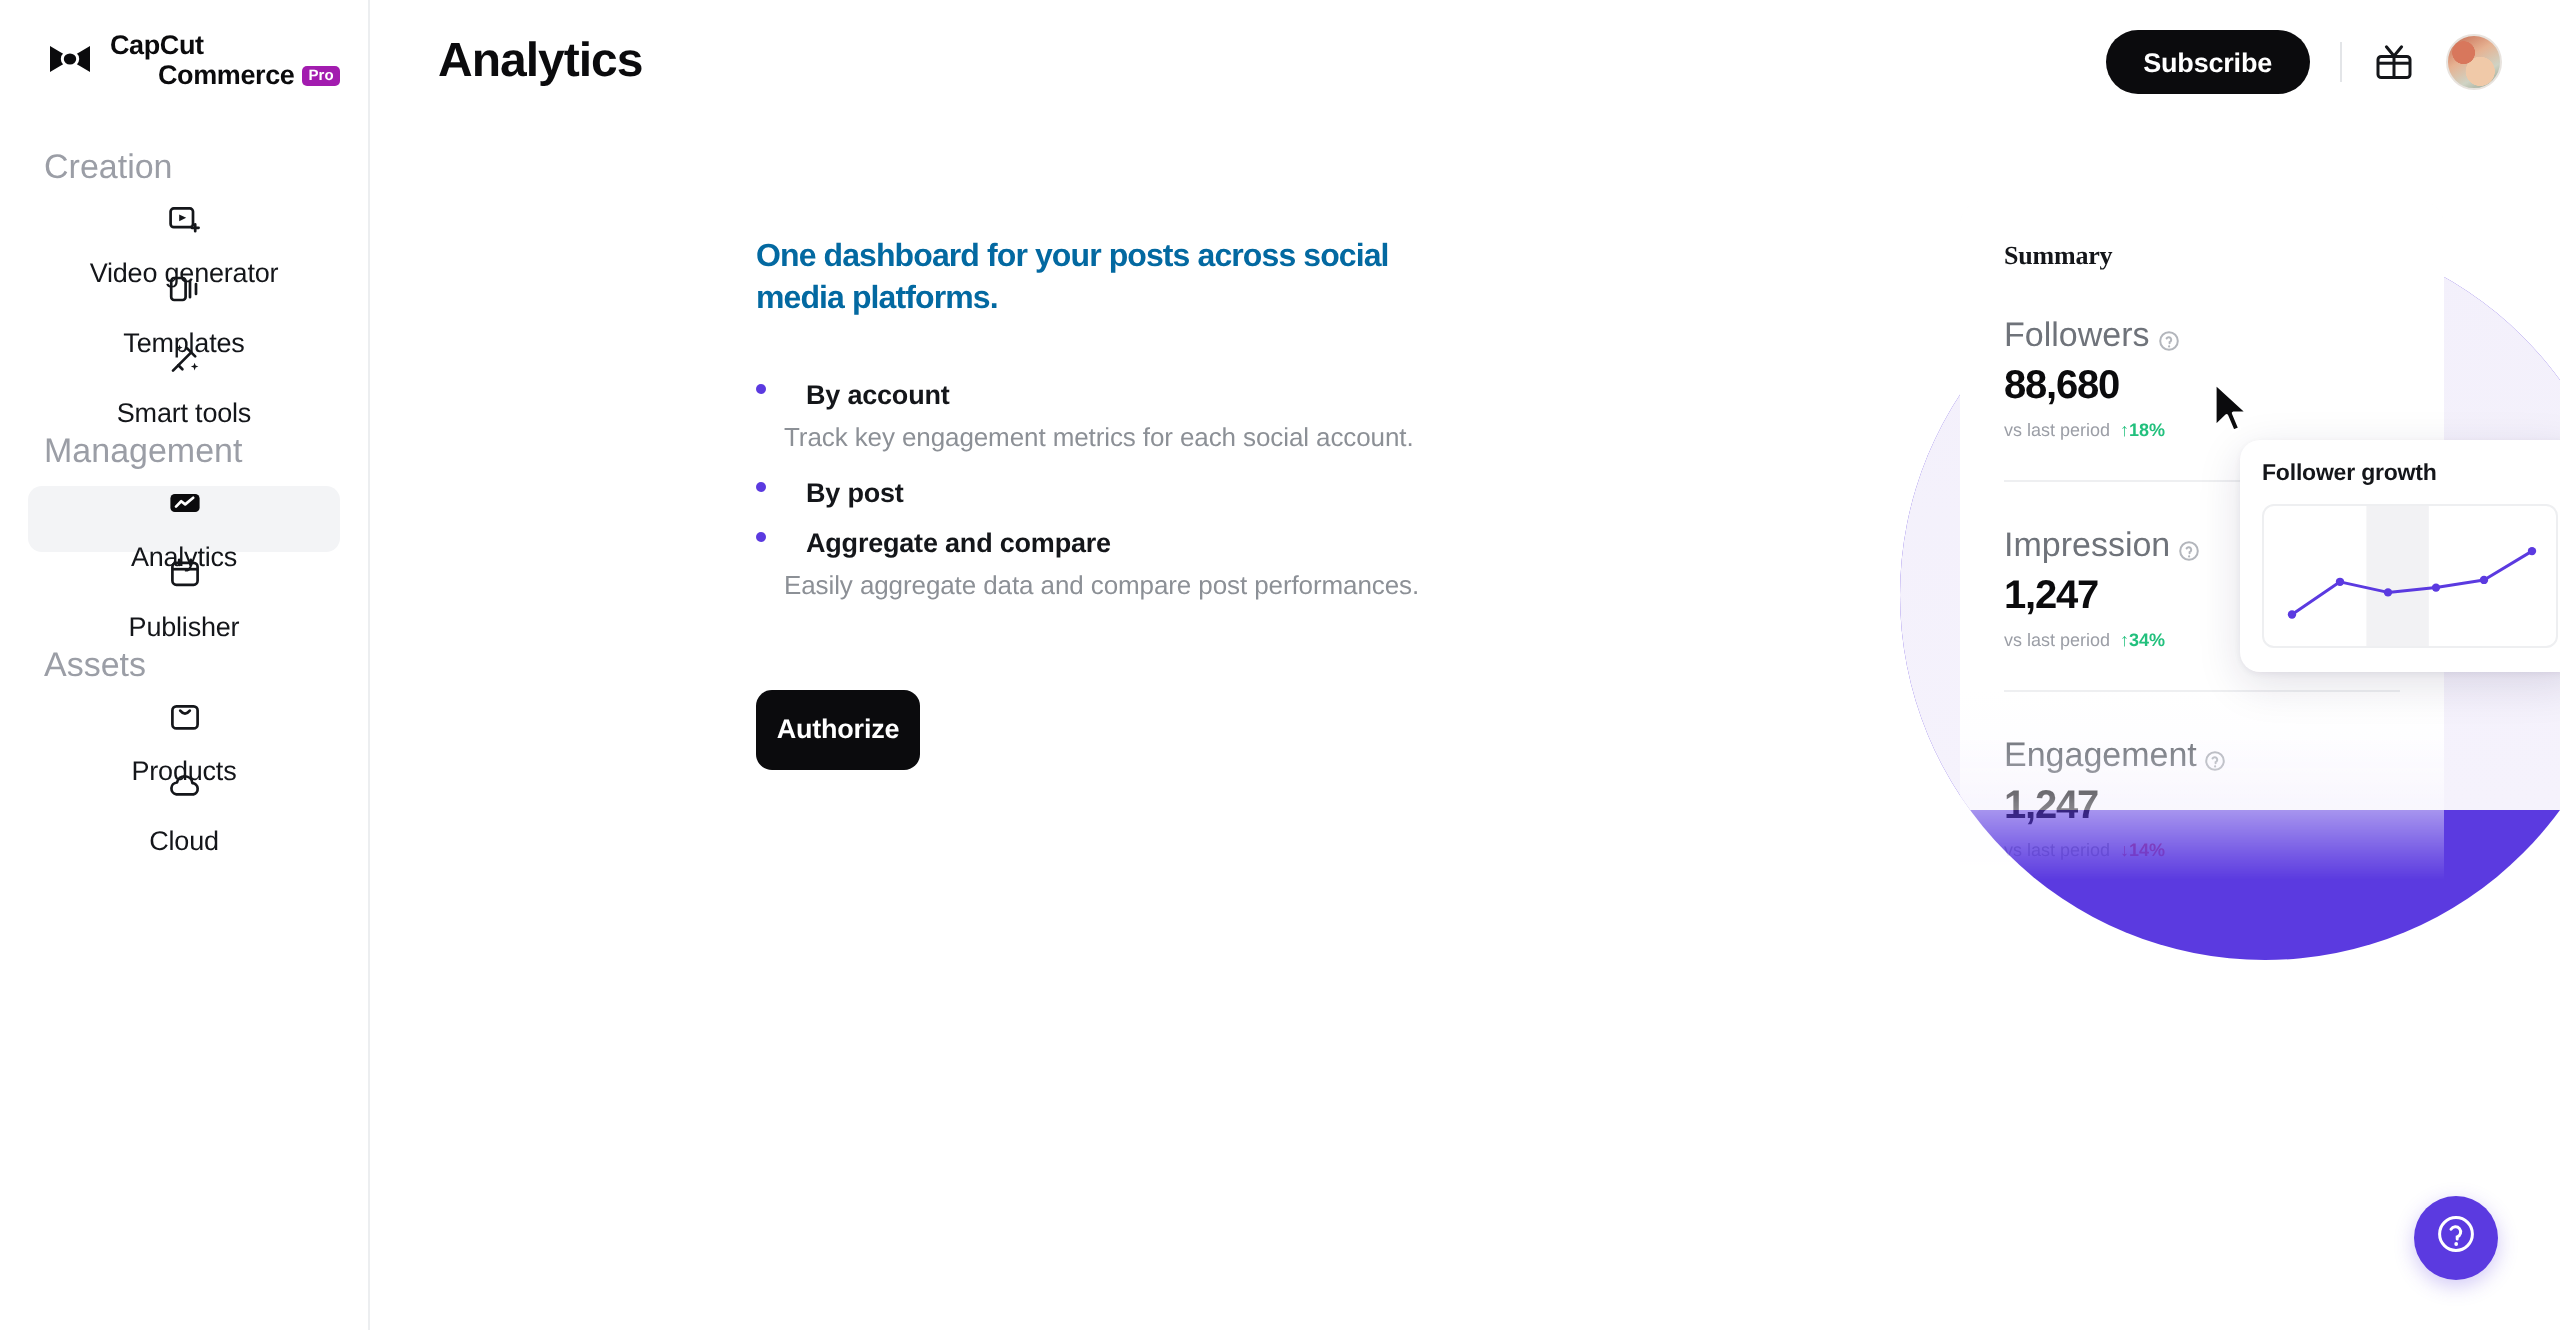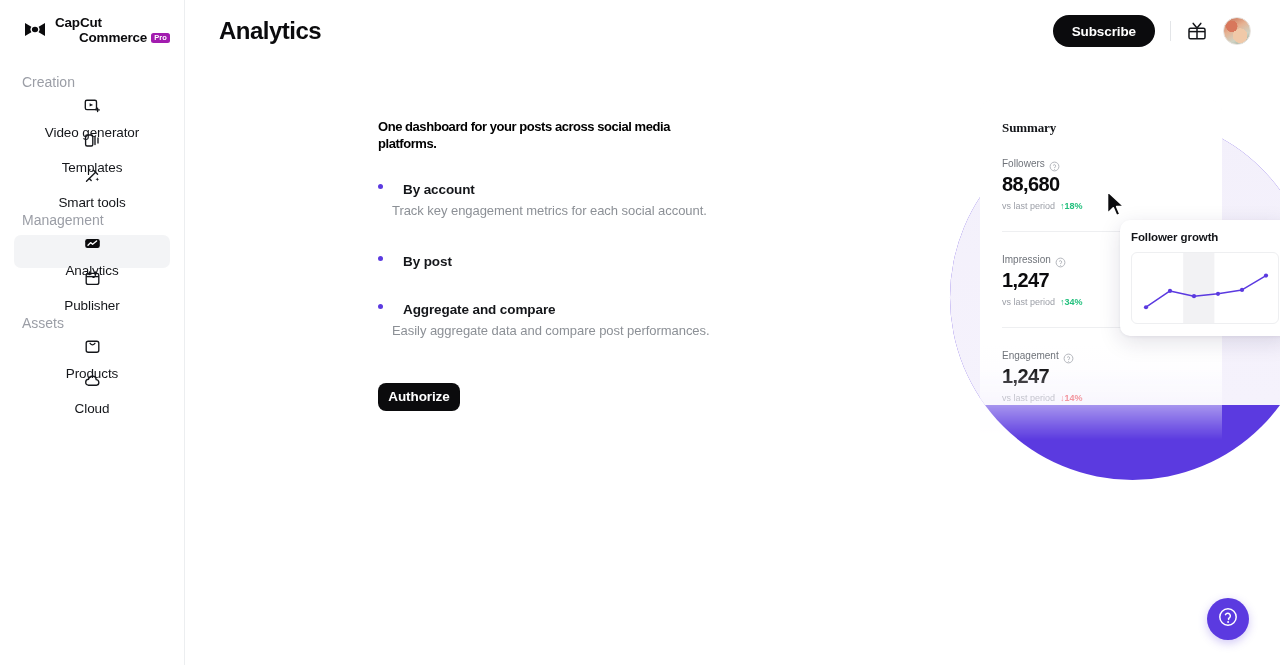--- a/index.html
+++ b/index.html
@@ -25,21 +25,21 @@
   .logo-l1 { font-size: 13.5px; font-weight: 700; color: #0b0b0d; letter-spacing: -.2px; }
   .logo-l2row { display: flex; align-items: center; gap: 4px; margin-left: 24px; }
   .logo-l2 { font-size: 13.5px; font-weight: 700; color: #0b0b0d; letter-spacing: -.2px; }
   .pro-badge {
     background: #a21caf; color: #fff; font-size: 7.5px; font-weight: 700;
     padding: 1px 3px 1.5px; border-radius: 2.5px; line-height: 1; letter-spacing: .1px;
   }
 
   .nav-group { margin-top: 2px; }
   .nav-label {
-    font-size: 14px; color: #9b9ea6; font-weight: 400;
+    font-size: 17px; color: #9b9ea6; font-weight: 400;
     padding: 0 8px; margin: 12px 0 7px;
   }
   .nav-item {
     display: flex; align-items: center; gap: 11px;
     height: 33px; padding: 0 8px; border-radius: 7px;
     cursor: pointer; margin-bottom: 2px; flex-direction: column;
   }
   .nav-item.active { background: #f3f4f6; }
   .nav-item .ic { width: 17px; height: 17px; flex: 0 0 17px; display: block; }
   .nav-item .txt { font-size: 13.5px; color: #14161a; font-weight: 500; letter-spacing: -.1px; }
@@ -67,39 +67,39 @@
       radial-gradient(circle at 62% 68%, #f0c9a8 0 30%, transparent 31%),
       linear-gradient(150deg, #c4664e 0%, #e6b292 40%, #cfd3c4 70%, #8d9a86 100%);
     border: 1px solid #e8e3de; overflow: hidden;
   }
 
   
   .hero {
     position: absolute; left: 193px; top: 118px; width: 340px; z-index: 20;
   }
   .hero h1 {
-    font-size: 13px; font-weight: 700; color: #000000;
+    font-size: 16px; font-weight: 700; color: #0369a1;
     line-height: 1.32; letter-spacing: -.45px;
   }
-  .feature { margin-top: 33px; }
+  .feature { margin-top: 10px; }
   .feature:first-of-type { margin-top: 30px; }
   .f-head { display: flex; align-items: center; gap: 20px; }
   .f-dot {
     width: 5px; height: 5px; border-radius: 50%; background: #5b3ae0;
     flex: 0 0 5px; position: relative; top: -3px;
   }
   .f-title { font-size: 13.5px; font-weight: 700; color: #14161a; letter-spacing: -.1px; }
   .f-desc {
     font-size: 13px; color: #8c9096; margin-top: 4px; padding-left: 14px;
     line-height: 1.52; letter-spacing: -.05px;
   }
   .authorize-btn {
     margin-top: 42px; background: #0b0b0d; color: #fff; border: none;
     font-family: inherit; font-size: 13.5px; font-weight: 700;
-    width: 82px; height: 28px; border-radius: 8px; cursor: pointer;
+    width: 82px; height: 40px; border-radius: 8px; cursor: pointer;
     letter-spacing: -.1px;
   }
 
   
   .illus { position: absolute; left: 740px; top: 80px; width: 420px; height: 400px; }
 
   .circle-purple {
     position: absolute; left: 25px; top: 35px;
     width: 365px; height: 365px; border-radius: 50%;
     background: #5b3ae0;
@@ -124,21 +124,21 @@
     z-index: 6;
   }
   .summary-card.faded {
     -webkit-mask-image: linear-gradient(180deg, #000 0 78%, rgba(0,0,0,0) 100%);
             mask-image: linear-gradient(180deg, #000 0 78%, rgba(0,0,0,0) 100%);
   }
   .sum-title { font-size: 13px; font-weight: 700; color: #14161a; letter-spacing: -.1px; font-family: Liberation Serif, serif; }
   .metric { padding: 22px 0 0; }
   .metric + .metric { border-top: 1px solid #eeeff1; margin-top: 20px; }
   .m-label-row { display: flex; align-items: center; gap: 4px; }
-  .m-label { font-size: 10px; color: #6f737a; }
+  .m-label { font-size: 17px; color: #6f737a; }
   .m-info { width: 11px; height: 11px; display: block; }
   .m-value {
     font-size: 20px; font-weight: 700; color: #0b0b0d;
     letter-spacing: -.6px; margin-top: 4px;
   }
   .m-sub { font-size: 9px; color: #9b9ea6; margin-top: 5px; display: flex; align-items: center; gap: 5px; }
   .m-delta { font-size: 9px; font-weight: 700; }
   .m-delta.up { color: #22c07d; }
   .m-delta.down { color: #f04b53; }
 

